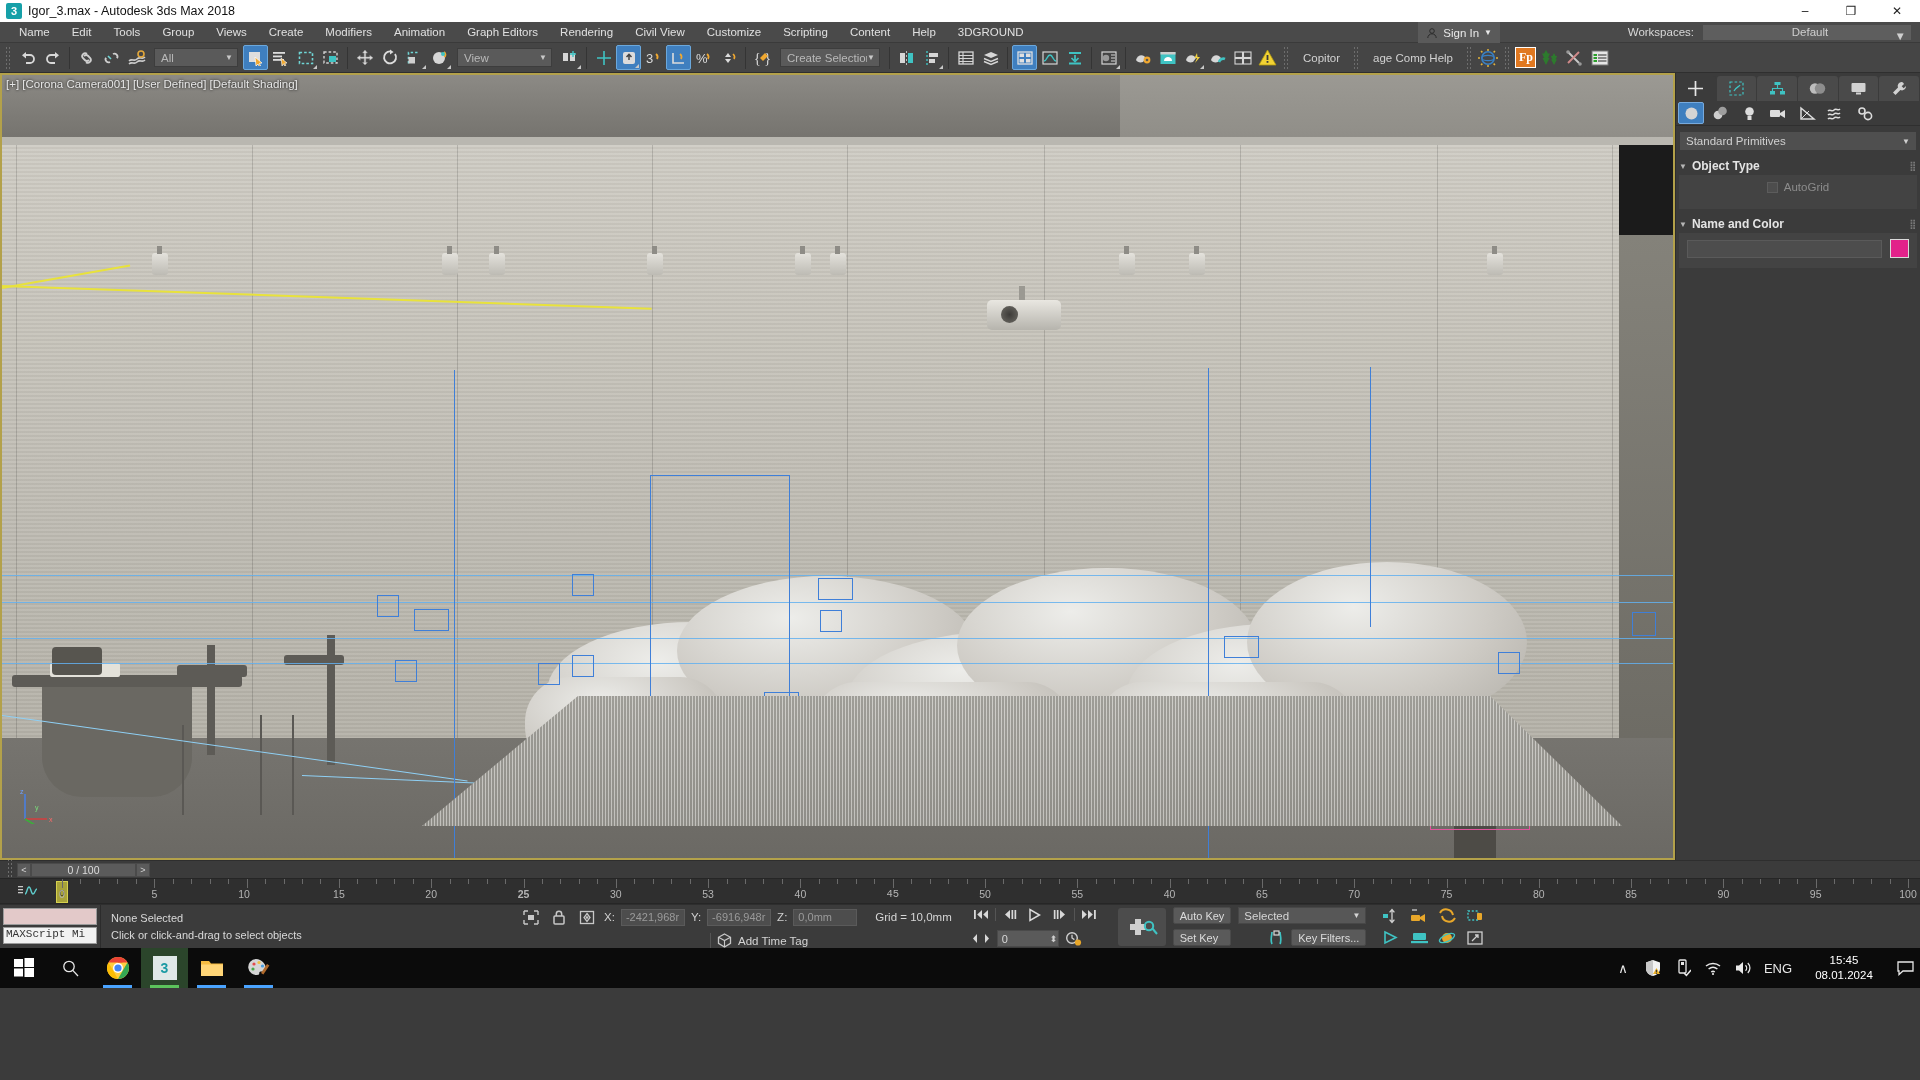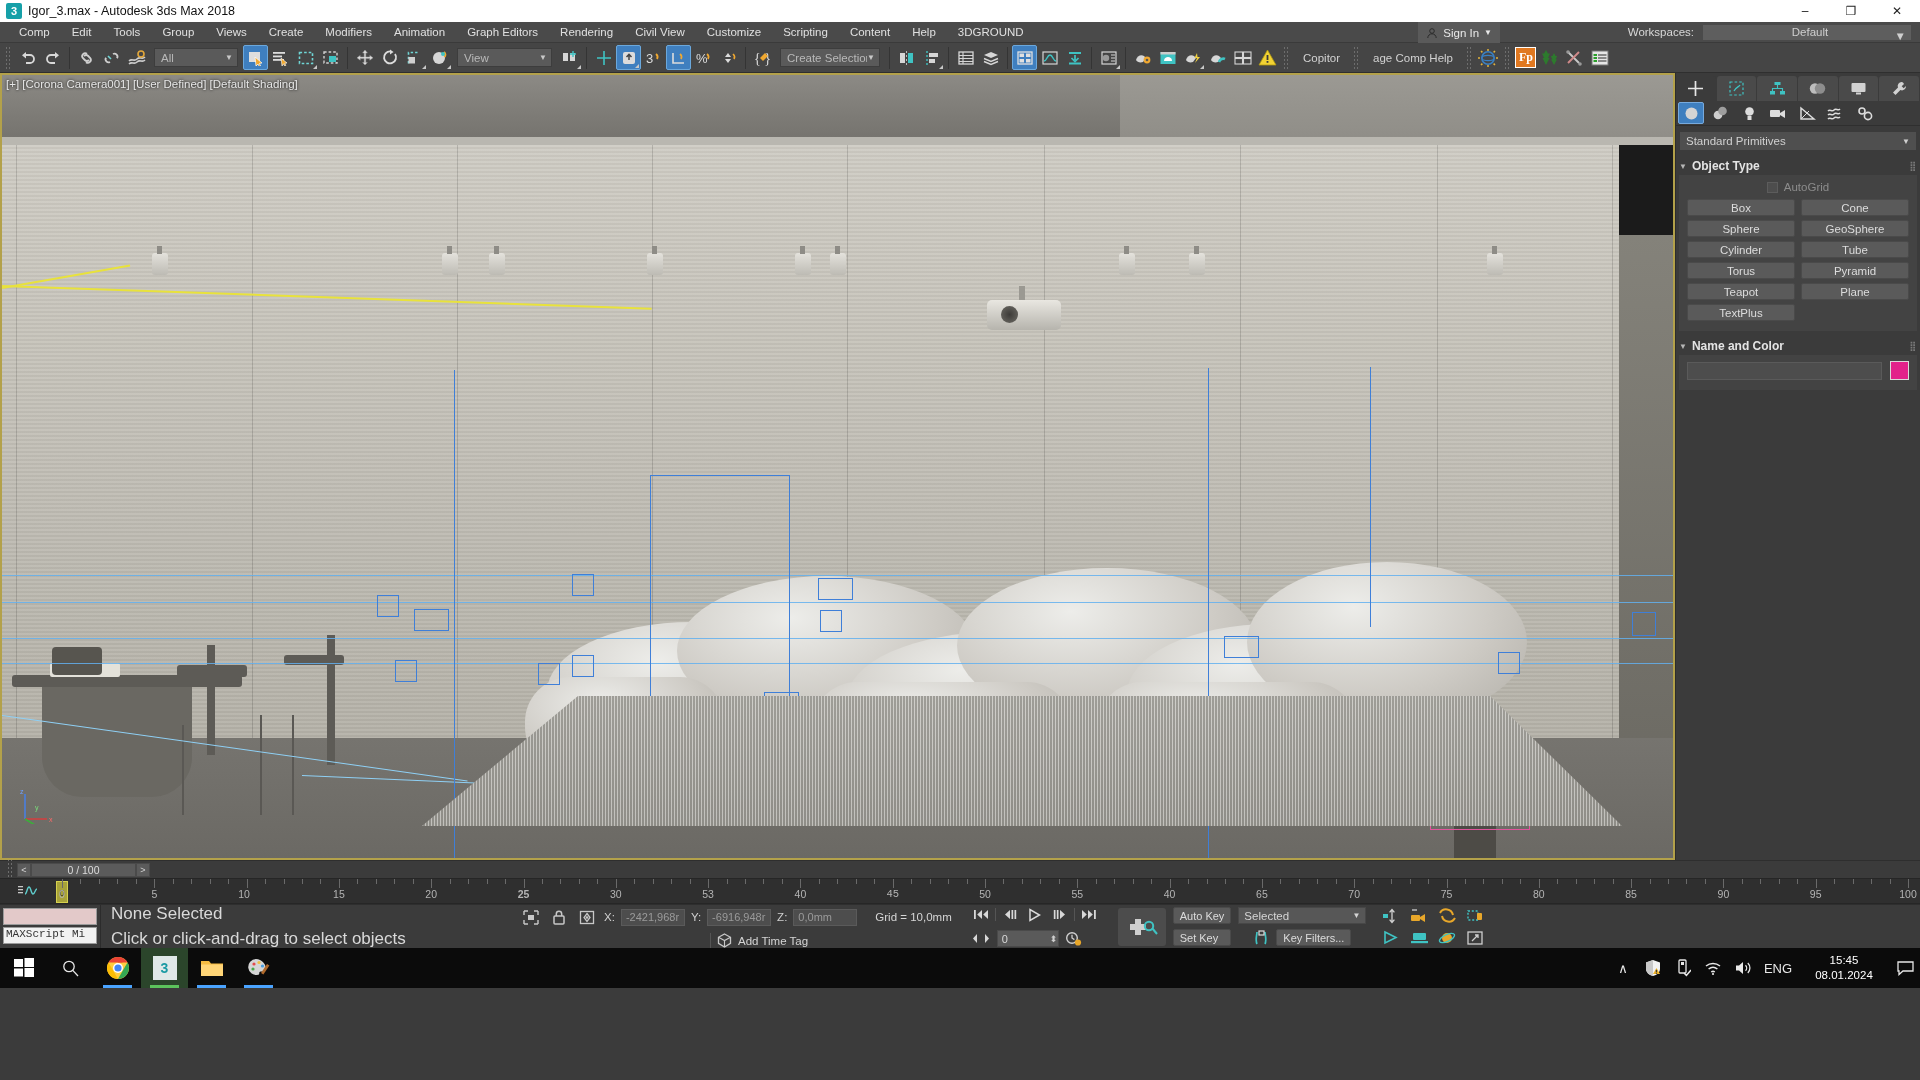--- a/index.html
+++ b/index.html
@@ -160,21 +160,21 @@
   
   .statusbar{ height:44px; background:#3b3b3b; display:flex; align-items:stretch;
     border-top:1px solid #2e2e2e; position:relative; }
   .sb-script{ width:100px; padding:3px; display:flex; flex-direction:column; gap:2px; }
   .sb-s1{ height:17px; background:#e3c9c9; border:1px solid #9b9b9b; }
   .sb-s2{ height:17px; background:#f2f2f2; border:1px solid #9b9b9b; font-size:11px;
     color:#333; font-family:"Liberation Mono", monospace; padding-left:2px; overflow:hidden;
     white-space:nowrap; }
   .sb-msgs{ flex:0 0 420px; display:flex; flex-direction:column; justify-content:center;
     gap:5px; padding-left:10px; border-left:1px solid #2c2c2c; }
-  .sb-msg{ font-size:17px; color:#d9d9d9; }
+  .sb-msg{ font-size:11px; color:#d9d9d9; }
   .sb-coord{ display:flex; align-items:flex-start; gap:6px; padding-top:4px; }
   .co-lbl{ font-size:11.5px; color:#d0d0d0; line-height:17px; }
   .co-field{ width:64px; height:17px; background:#4d4d4d; border:1px solid #5a5a5a;
     font-size:11px; color:#9a9a9a; line-height:15px; padding-left:4px; }
   .grid-lbl{ font-size:11.5px; color:#d6d6d6; line-height:17px; margin-left:12px; }
   .att{ display:flex; align-items:center; gap:6px; font-size:11.5px; color:#d4d4d4; }
   .akbtn{ height:17px; padding:0 6px; background:#5a5a5a; border:1px solid #4a4a4a;
     font-size:11px; color:#dcdcdc; display:flex; align-items:center; border-radius:2px;}
   .seldrop{ width:128px; height:17px; background:#575757; border:1px solid #474747;
     font-size:11.5px; color:#d5d5d5; display:flex; align-items:center; padding:0 5px; }
@@ -207,21 +207,21 @@
   <div class="tb-icon">3</div>
   <div class="tb-title">Igor_3.max - Autodesk 3ds Max 2018</div>
   <div class="tb-btns">
     <div class="tb-btn">–</div>
     <div class="tb-btn">❐</div>
     <div class="tb-btn close">✕</div>
   </div>
 </div>
 
 <div class="menubar">
-  <div class="menu-item">Comp</div>
+  <div class="menu-item">Name</div>
   <div class="menu-item">Edit</div>
   <div class="menu-item">Tools</div>
   <div class="menu-item">Group</div>
   <div class="menu-item">Views</div>
   <div class="menu-item">Create</div>
   <div class="menu-item">Modifiers</div>
   <div class="menu-item">Animation</div>
   <div class="menu-item">Graph Editors</div>
   <div class="menu-item">Rendering</div>
   <div class="menu-item">Civil View</div>
@@ -755,33 +755,20 @@
     <div class="roll">
       <div class="roll-h">
         <span class="tri">▼</span>
         <span>Object Type</span>
         <span class="dots">⣿</span>
       </div>
       <div class="roll-b">
         <div class="autogrid">
           <span class="agbox"></span>
           <span>AutoGrid</span>
-        </div>
-        <div class="objgrid">
-          <div class="obtn">Box</div>
-          <div class="obtn">Cone</div>
-          <div class="obtn">Sphere</div>
-          <div class="obtn">GeoSphere</div>
-          <div class="obtn">Cylinder</div>
-          <div class="obtn">Tube</div>
-          <div class="obtn">Torus</div>
-          <div class="obtn">Pyramid</div>
-          <div class="obtn">Teapot</div>
-          <div class="obtn">Plane</div>
-          <div class="obtn">TextPlus</div>
         </div>
       </div>
     </div>
 
     <div class="roll">
       <div class="roll-h">
         <span class="tri">▼</span>
         <span>Name and Color</span>
         <span class="dots">⣿</span>
       </div>
@@ -1054,21 +1041,21 @@
       <svg width="34" height="28" viewBox="0 0 34 28">
         <path d="M10 6h6v5h5v6h-5v5h-6v-5H5v-6h5z" fill="#cfcfcf"></path>
         <circle cx="24" cy="13" r="4.2" fill="none" stroke="#3fc3c3" stroke-width="2"></circle>
         <path d="M27 15l5 6" stroke="#3fc3c3" stroke-width="2"></path>
       </svg>
     </div>
     <div style="display:flex;flex-direction:column;gap:5px">
       <div class="akbtn">Auto Key</div>
       <div class="akbtn">Set Key</div>
     </div>
-    <div style="display:flex;flex-direction:column;gap:5px;align-items:center">
+    <div style="display:flex;flex-direction:column;gap:5px;align-items:flex-end">
       <div class="seldrop">
         <span>Selected</span>
         <span class="car">▼</span>
       </div>
       <div style="display:flex;align-items:center;gap:6px">
         <span>
           <svg width="17" height="15" viewBox="0 0 17 15">
               <path d="M4 14c-2-4 0-9 0-12" fill="none" stroke="#3fc3c3" stroke-width="1.7"></path>
               <path d="M12 14c2-4 0-9 0-12" fill="none" stroke="#3fc3c3" stroke-width="1.7"></path>
               <rect x="6" y="1" width="5" height="4" fill="none" stroke="#dcdcdc" stroke-width="1.2"></rect>

